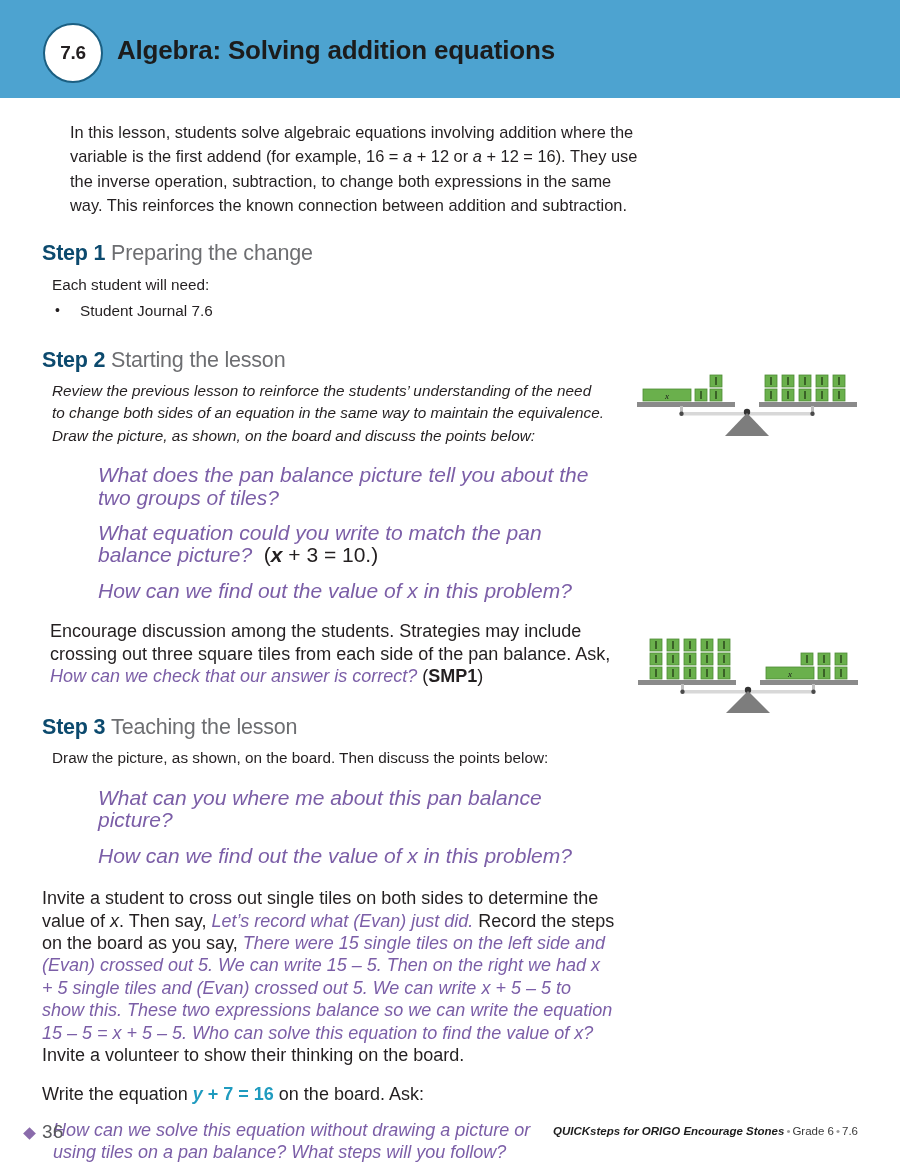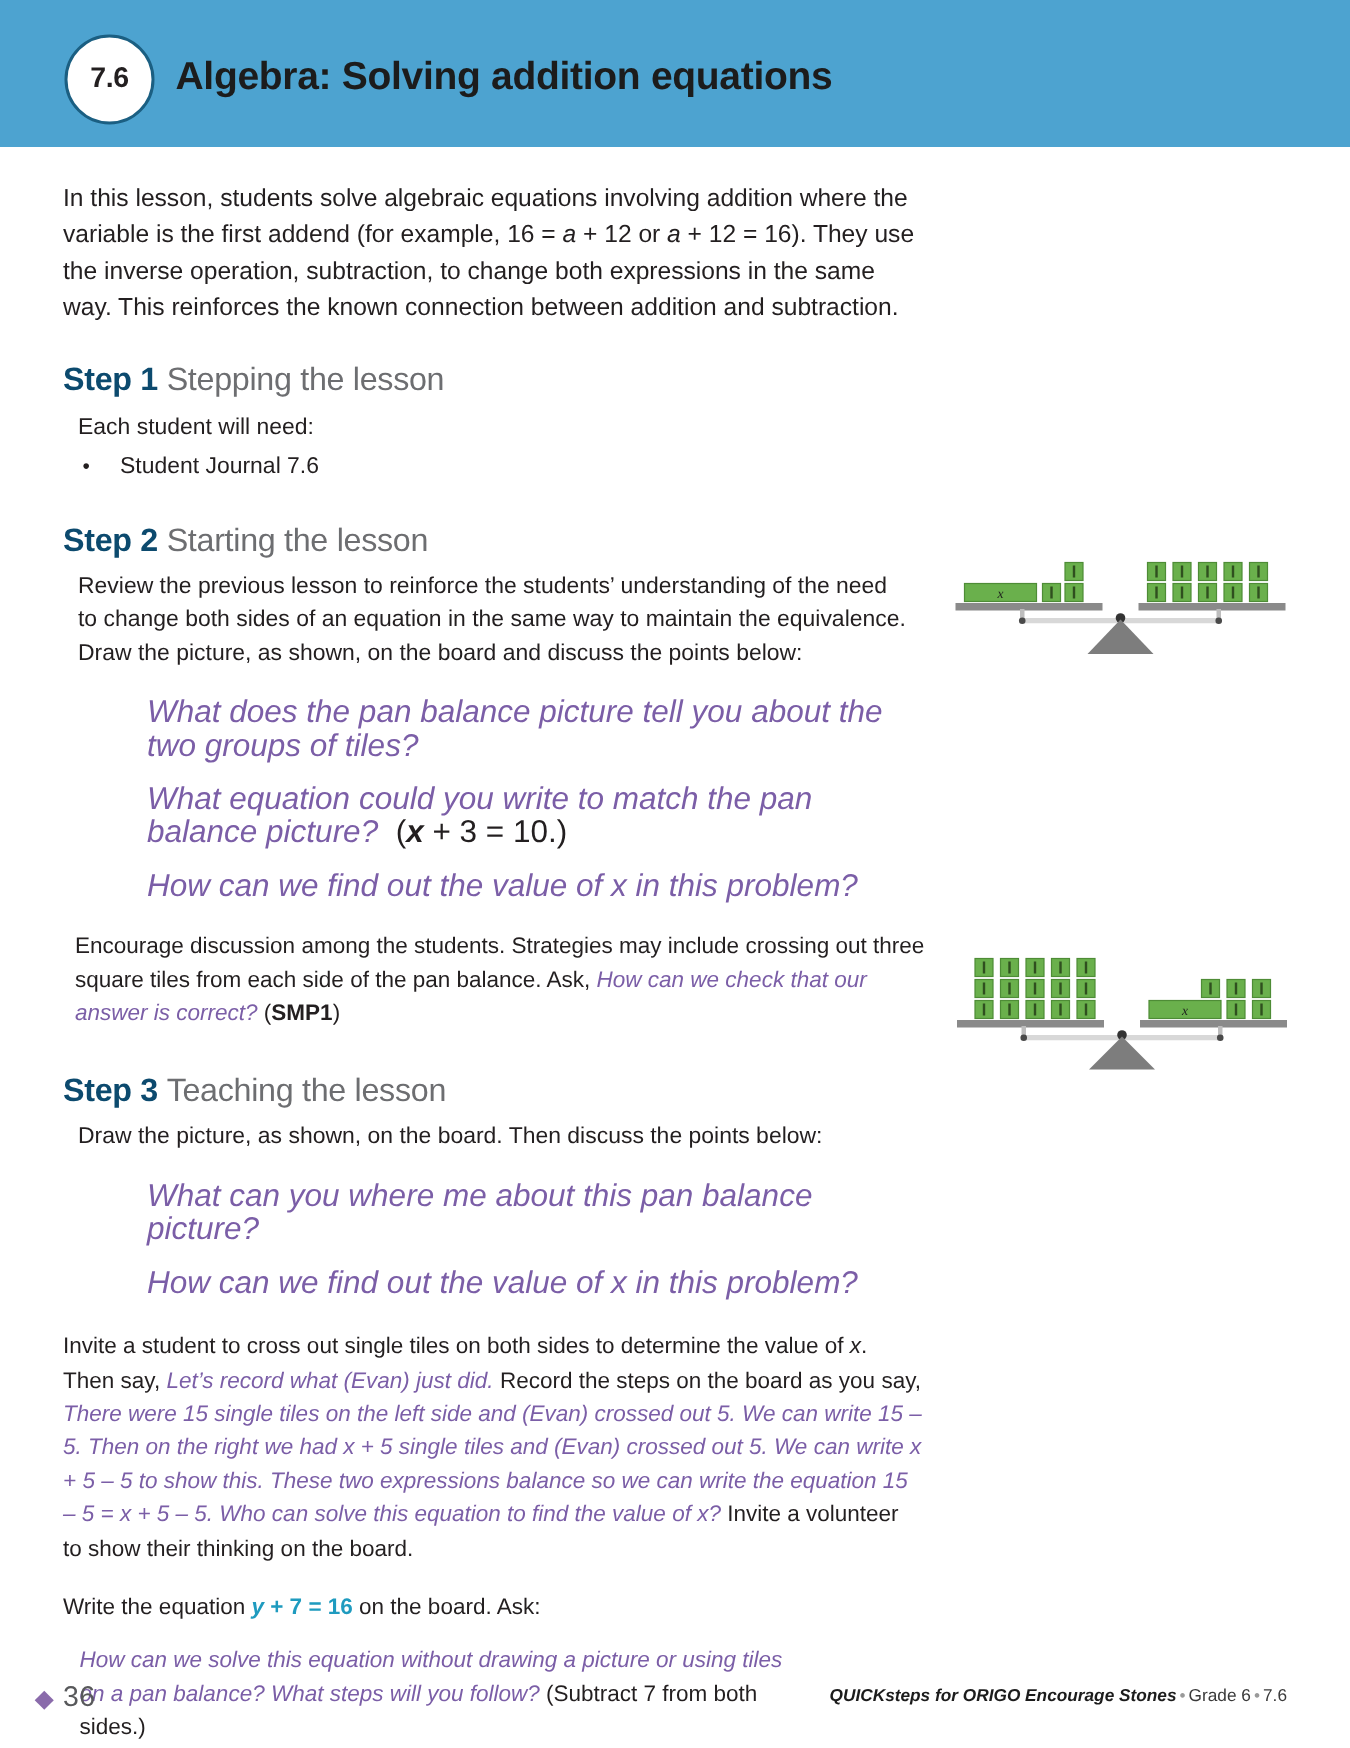--- a/index.html
+++ b/index.html
@@ -51,20 +51,21 @@
   p, ul { margin: 0; }
   .body-text {
     font-size: 15.3px;
     line-height: 22.4px;
     color: #231f20;
   }
   .intro {
     margin-top: 22px;
     font-size: 16.4px;
     line-height: 24.3px;
+    margin-left: 28px;
   }
   i.var { font-style: italic; }
 
   
   .step-head {
     font-size: 21.5px;
     font-weight: 700;
     letter-spacing: -0.2px;
     color: #7a7a7a;
   }
@@ -89,21 +90,21 @@
     color: #7b5ea7;
     font-style: italic;
     font-size: 21px;
     line-height: 22.4px;
   }
   .q .ans {
     color: #231f20;
     font-style: normal;
   }
   .q .ans .v { font-style: italic; font-weight: 700; }
-  .mixed { font-size: 15px; line-height: 22.4px; color: #231f20; }
+  .mixed { font-size: 18px; line-height: 22.4px; color: #231f20; }
   .mixed .pq { color: #7b5ea7; font-style: italic; }
   .mixed b { font-weight: 700; }
   .eqn-teal { color: #1f9bbf; font-weight: 700; }
   .eqn-teal i { font-style: italic; }
 
   
   .balance {
     position: absolute;
   }
   .bal-svg { display: block; }
@@ -151,37 +152,37 @@
       <span>In this lesson, students solve algebraic equations involving addition where</span>
       <span>the variable is the first addend (for example, 16 = </span><i class="var">a</i><span> + 12 or </span><i class="var">a</i><span> + 12 = 16).</span>
       <span>They use the inverse operation, subtraction, to change both expressions in</span>
       <span>the same way. This reinforces the known connection between addition and</span>
       <span>subtraction.</span>
     </p>
 
     <div style="margin-top:24px;">
       <div class="step-head">
         <span class="step-num">Step 1</span>
-        <span class="step-title">Stepping the lesson</span>
+        <span class="step-title">Preparing the change</span>
       </div>
       <div class="indent-1" style="margin-top:8px;">
         <p class="body-text">Each student will need:</p>
         <ul class="needs-list" style="margin-top:3px;">
           <li>Student Journal 7.6</li>
         </ul>
       </div>
     </div>
 
     <div style="margin-top:26px;">
       <div class="step-head">
         <span class="step-num">Step 2</span>
         <span class="step-title">Starting the lesson</span>
       </div>
       <div class="indent-1" style="margin-top:7px;">
-        <p class="body-text" style="width:552px;">Review the previous lesson to reinforce the students’ understanding of the need to change both sides of an equation in the same way to maintain the equivalence. Draw the picture, as shown, on the board and discuss the points below:</p>
+        <p class="body-text" style="width:552px;font-style:italic;">Review the previous lesson to reinforce the students’ understanding of the need to change both sides of an equation in the same way to maintain the equivalence. Draw the picture, as shown, on the board and discuss the points below:</p>
 
         <div class="indent-2" style="margin-top:17px;">
           <p class="q">What does the pan balance picture tell you about the two groups of tiles?</p>
           <p class="q" style="margin-top:13px;">
             <span>What equation could you write to match the pan balance picture?</span><span class="ans">&nbsp; <span>(</span><span class="v">x</span><span> + 3 = 10.)</span></span>
           </p>
           <p class="q" style="margin-top:13px;">How can we find out the value of x in this problem?</p>
         </div>
 
         <p class="mixed" style="margin-top:18px; width:568px; margin-left:-2px;">

